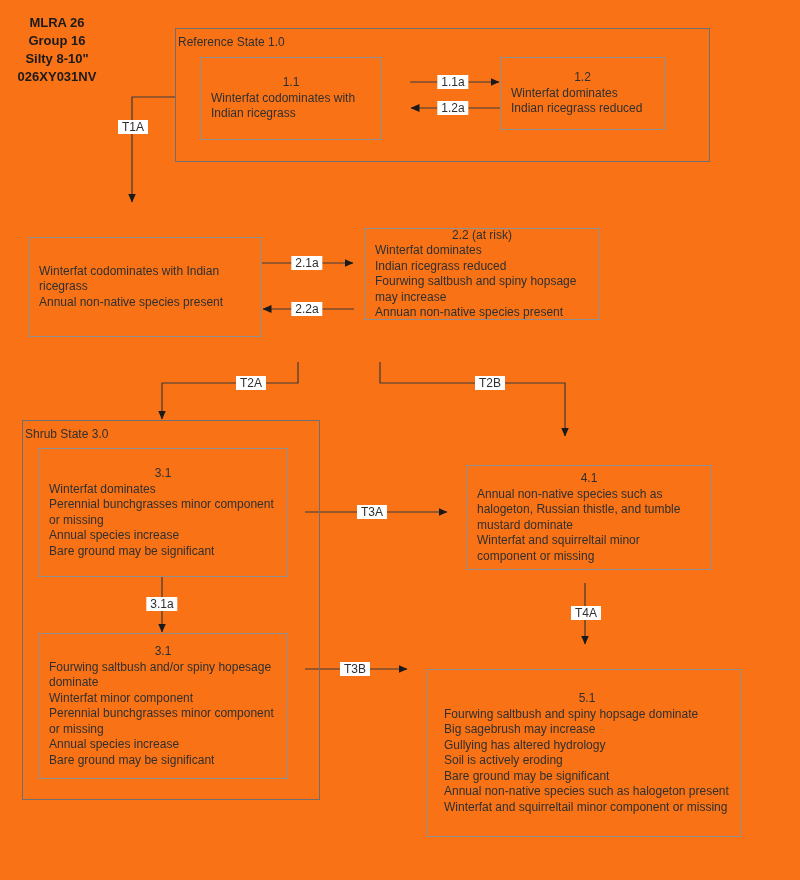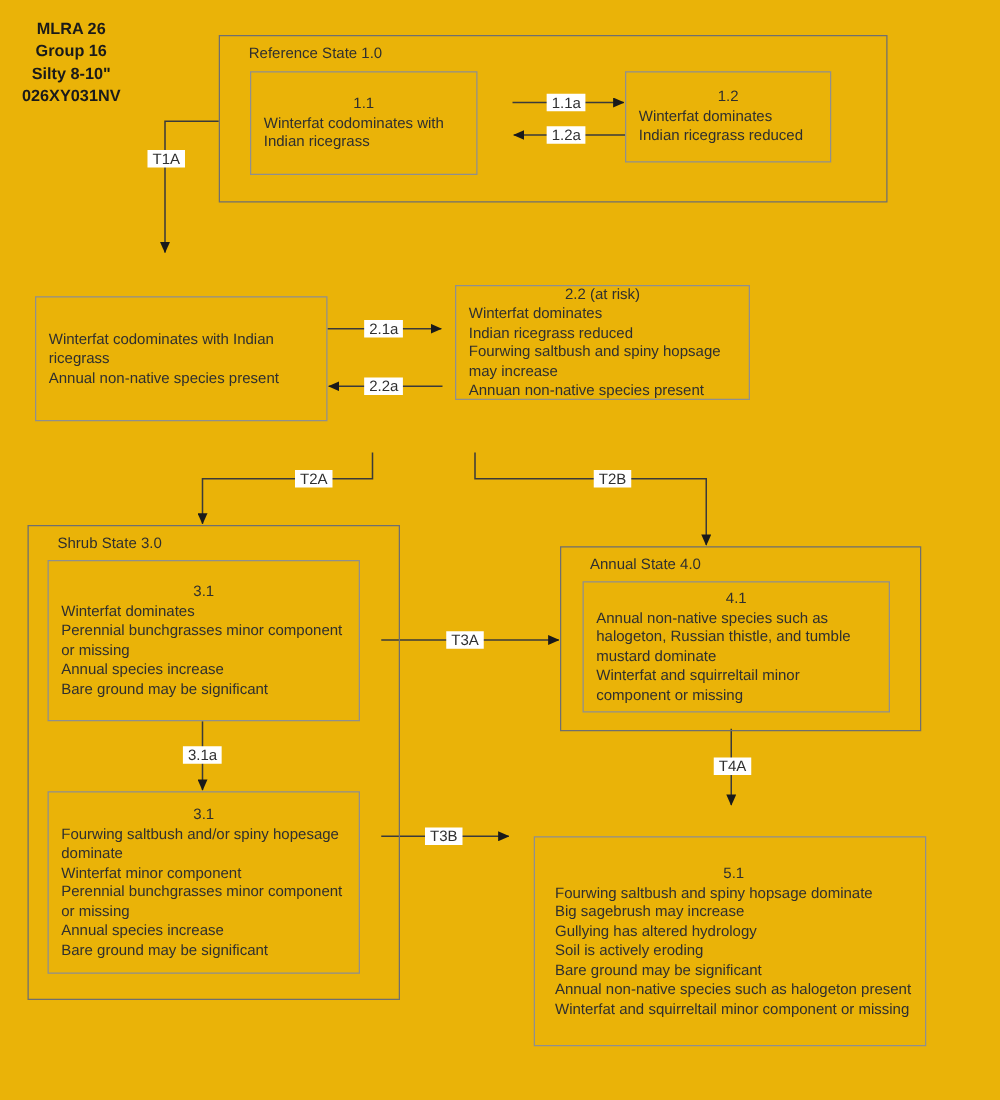--- a/index.html
+++ b/index.html
@@ -3,34 +3,34 @@
 <meta charset="utf-8">
 <style>
   :root{
     --border-outer:#6f6f6f;
     --border-inner:#8f8f8f;
     --line:#3a3a3a;
     --text:#2f2f2f;
   }
   html,body{margin:0;padding:0;background:#fff;}
   #canvas{
-    position:relative;width:800px;height:880px;background:#eab308;
+    position:relative;width:800px;height:880px;background:#f97316;
     font-family:"Liberation Sans","DejaVu Sans",sans-serif;
     color:var(--text);overflow:hidden;
   }
   #connectors{position:absolute;left:0;top:0;width:800px;height:880px;pointer-events:none;}
   .title-block{
     position:absolute;left:6px;top:14px;width:102px;
     font-size:13px;font-weight:bold;line-height:18px;text-align:center;color:#1a1a1a;
   }
   .state-box{
     position:absolute;border:1px solid var(--border-outer);background:transparent;
   }
   .state-label{
-    position:absolute;left:23px;top:6px;font-size:12px;color:var(--text);white-space:nowrap;
+    position:absolute;left:2px;top:6px;font-size:12px;color:var(--text);white-space:nowrap;
   }
   .community-box{
     position:absolute;border:1px solid var(--border-inner);background:transparent;
     display:flex;flex-direction:column;justify-content:center;
     padding:4px 10px;box-sizing:border-box;
     font-size:12px;line-height:15.5px;
   }
   .community-title{text-align:center;}
   .community-body{text-align:left;white-space:pre-line;}
   .transition-label{
@@ -109,23 +109,20 @@
   </div>
   <div class="community-box" style="left:38px;top:633px;width:250px;height:146px;">
     <div class="community-title">3.1</div>
     <div class="community-body">Fourwing saltbush and/or spiny hopesage dominate
 Winterfat minor component
 Perennial bunchgrasses minor component or missing
 Annual species increase
 Bare ground may be significant</div>
   </div>
 
-  <div class="state-box" style="left:448px;top:437px;width:287px;height:146px;">
-    <div class="state-label">Annual State 4.0</div>
-  </div>
   <div class="community-box" style="left:466px;top:465px;width:246px;height:105px;">
     <div class="community-title">4.1</div>
     <div class="community-body">Annual non-native species such as halogeton, Russian thistle, and tumble mustard dominate
 Winterfat and squirreltail minor component or missing</div>
   </div>
 
   <div class="community-box" style="left:427px;top:669px;width:314px;height:168px;padding-left:16px;">
     <div class="community-title">5.1</div>
     <div class="community-body">Fourwing saltbush and spiny hopsage dominate
 Big sagebrush may increase

